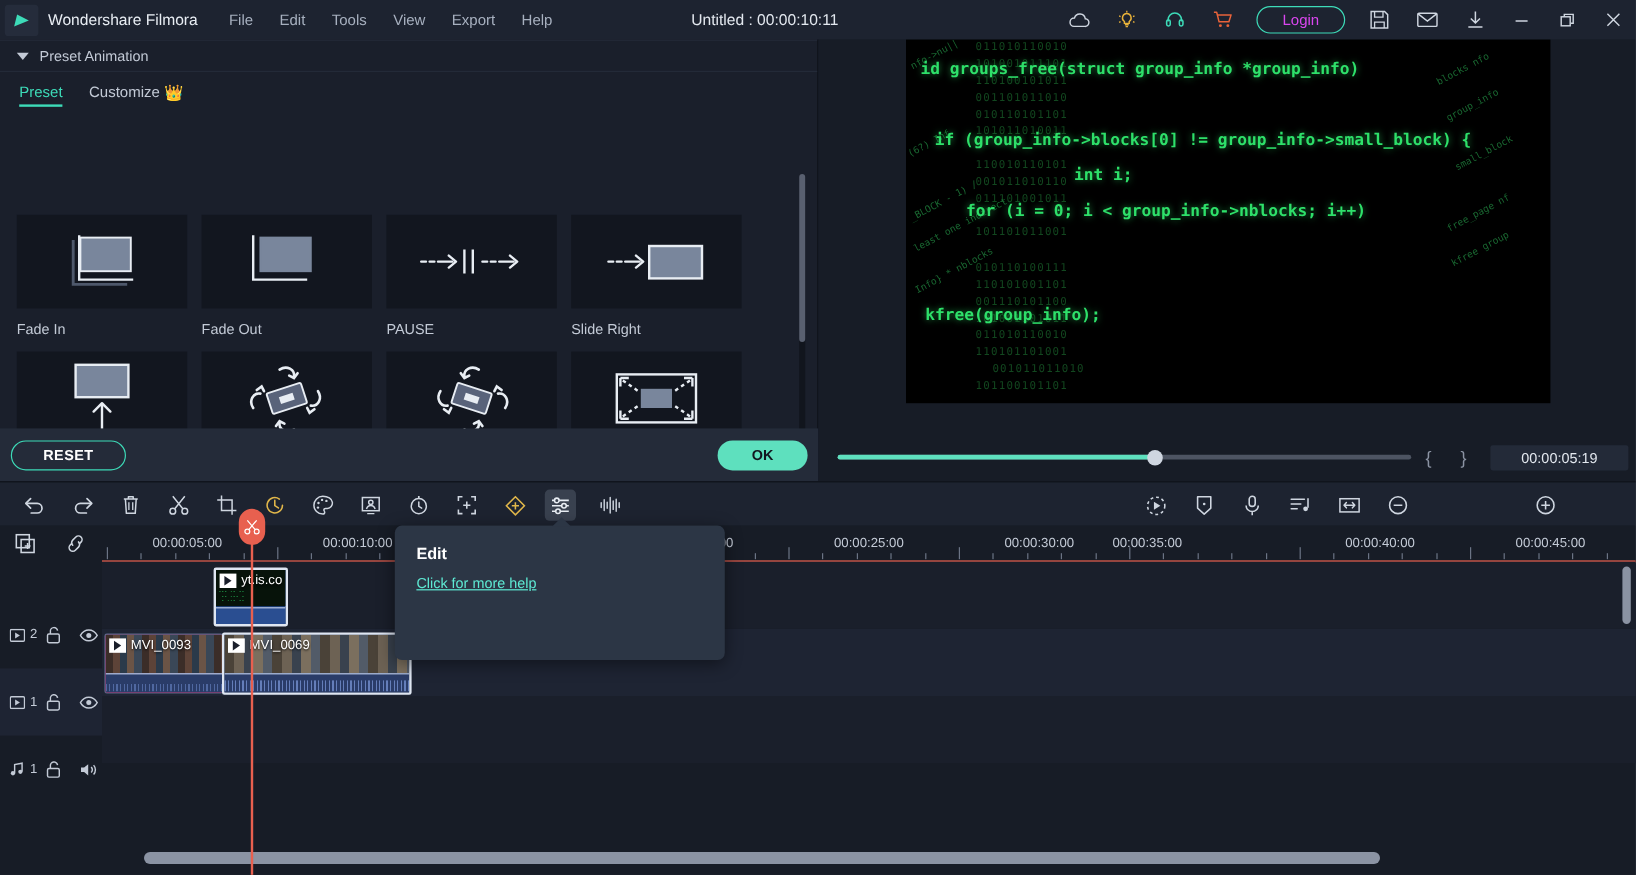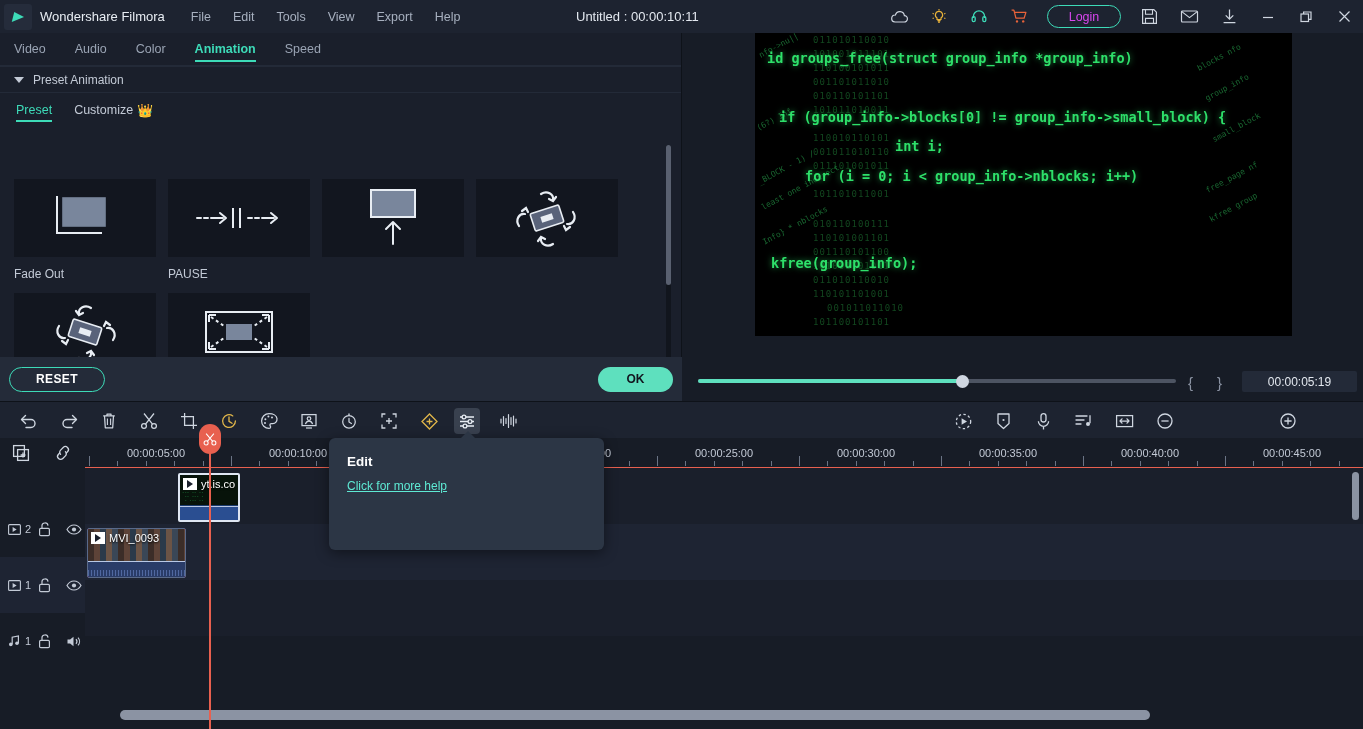--- a/index.html
+++ b/index.html
@@ -273,44 +273,47 @@
     </div>
     <div class="win-btn">
       <svg width="15" height="15" viewBox="0 0 15 15">
           <path d="M2.5 2.5l10 10M12.5 2.5l-10 10" stroke="#cfd6e0" stroke-width="1.2"></path>
         </svg>
     </div>
   </div>
 </div>
 
 <div id="leftpanel">
-  <div id="prop-tabs">
-    <div class="prop-tab">Video</div>
-    <div class="prop-tab">Audio</div>
-    <div class="prop-tab">Color</div>
-    <div class="prop-tab active">Animation</div>
-    <div class="prop-tab">Speed</div>
-  </div>
 
   <div id="section-hdr">
     <div class="caret-down"></div>
     <span>Preset Animation</span>
   </div>
 
   <div id="sub-tabs">
     <div class="sub-tab active">Preset</div>
     <div style="display:flex;align-items:center;">
       <div class="sub-tab">Customize</div>
       <span class="crown">👑</span>
     </div>
   </div>
 
   <div id="preset-scroll">
     <div id="preset-grid">
 
+      <div class="preset-cell">
+        <div class="preset-thumb">
+          <svg width="76" height="52" viewBox="0 0 76 52">
+            <path d="M14 8v37h45" fill="none" stroke="#4e586b" stroke-width="2.4"></path>
+            <path d="M19 4v37h45" fill="none" stroke="#e8edf3" stroke-width="2"></path>
+            <rect x="20" y="6" width="42" height="28" fill="#79869c" stroke="#e8edf3" stroke-width="1.6"></rect>
+          </svg>
+        </div>
+        <div class="preset-label">Fade In</div>
+      </div>
 
       <div class="preset-cell">
         <div class="preset-thumb">
           <svg width="76" height="52" viewBox="0 0 76 52">
             <path d="M10 4v37h45" fill="none" stroke="#e8edf3" stroke-width="2"></path>
             <rect x="16" y="6" width="42" height="28" fill="#79869c" stroke="#79869c" stroke-width="1.6"></rect>
           </svg>
         </div>
         <div class="preset-label">Fade Out</div>
       </div>
@@ -321,20 +324,30 @@
             <path d="M6 15h4M13 15h4M20 15h12" stroke="#e8edf3" stroke-width="2" stroke-linecap="round"></path>
             <path d="M29 10l6 5-6 5" fill="none" stroke="#e8edf3" stroke-width="2" stroke-linecap="round" stroke-linejoin="round"></path>
             <path d="M42 5v20M49 5v20" stroke="#e8edf3" stroke-width="2"></path>
             <path d="M57 15h4M64 15h4M71 15h12" stroke="#e8edf3" stroke-width="2" stroke-linecap="round"></path>
             <path d="M80 10l6 5-6 5" fill="none" stroke="#e8edf3" stroke-width="2" stroke-linecap="round" stroke-linejoin="round"></path>
           </svg>
         </div>
         <div class="preset-label">PAUSE</div>
       </div>
 
+      <div class="preset-cell">
+        <div class="preset-thumb">
+          <svg width="96" height="40" viewBox="0 0 96 40">
+            <path d="M8 20h4M15 20h4M22 20h12" stroke="#e8edf3" stroke-width="2" stroke-linecap="round"></path>
+            <path d="M31 15l6 5-6 5" fill="none" stroke="#e8edf3" stroke-width="2" stroke-linecap="round" stroke-linejoin="round"></path>
+            <rect x="42" y="7" width="44" height="27" fill="#79869c" stroke="#e8edf3" stroke-width="2"></rect>
+          </svg>
+        </div>
+        <div class="preset-label">Slide Right</div>
+      </div>
 
       <div class="preset-cell">
         <div class="preset-thumb">
           <svg width="76" height="64" viewBox="0 0 76 64">
             <rect x="16" y="4" width="44" height="27" fill="#79869c" stroke="#e8edf3" stroke-width="2"></rect>
             <path d="M38 58V36M31 43l7-7 7 7" fill="none" stroke="#e8edf3" stroke-width="2" stroke-linecap="round" stroke-linejoin="round"></path>
           </svg>
         </div>
         <div class="preset-label"></div>
       </div>
@@ -660,21 +673,21 @@
     </div>
   </div>
 
   <div id="ruler">
     <div class="ruler-label" style="left:42px;">00:00:05:00</div>
     <div class="ruler-label" style="left:184px;">00:00:10:00</div>
     <div class="ruler-label" style="left:326px;">00:00:15:00</div>
     <div class="ruler-label" style="left:468px;">00:00:20:00</div>
     <div class="ruler-label" style="left:610px;">00:00:25:00</div>
     <div class="ruler-label" style="left:752px;">00:00:30:00</div>
-    <div class="ruler-label" style="left:894px;">00:00:35:00</div>
+    <div class="ruler-label" style="left:842px;">00:00:35:00</div>
     <div class="ruler-label" style="left:1036px;">00:00:40:00</div>
     <div class="ruler-label" style="left:1178px;">00:00:45:00</div>
     <div id="ruler-ticks">
         <div class="tick" style="left: 4px; height: 10px;"></div>
         <div class="tick" style="left: 32.4px; height: 5px;"></div>
         <div class="tick" style="left: 60.8px; height: 5px;"></div>
         <div class="tick" style="left: 89.2px; height: 5px;"></div>
         <div class="tick" style="left: 117.6px; height: 5px;"></div>
         <div class="tick" style="left: 146px; height: 10px;"></div>
         <div class="tick" style="left: 174.4px; height: 5px;"></div>
@@ -814,20 +827,34 @@
         <div style="position:absolute;left:0;bottom:1px;width:100%;height:6px;background:
               repeating-linear-gradient(90deg,#6f8ccf 0 1px,transparent 1px 3px);opacity:.55;"></div>
         <div class="clip-label">
           <span class="play-chip">
               <i></i>
             </span>
           <span>MVI_0093</span>
         </div>
       </div>
 
+      <div class="clip" style="left:100px;top:3px;width:158px;height:52px;background:#30405e;border:2px solid #dfe6f2;">
+        <div style="position:absolute;inset:0 0 16px 0;background:
+              repeating-linear-gradient(90deg,#4a4238 0 8px,#6d6254 8px 16px,#39424e 16px 24px,#7b6f5e 24px 32px,#525b68 32px 40px);"></div>
+        <div style="position:absolute;left:0;bottom:0;width:100%;height:16px;background:#2a3c68;"></div>
+        <div style="position:absolute;left:0;bottom:15px;width:100%;height:1px;background:#b9c8e5;"></div>
+        <div style="position:absolute;left:0;bottom:1px;width:100%;height:9px;background:
+              repeating-linear-gradient(90deg,#7e9bdd 0 1px,transparent 1px 3px);opacity:.7;"></div>
+        <div class="clip-label">
+          <span class="play-chip">
+              <i></i>
+            </span>
+          <span>MVI_0069</span>
+        </div>
+      </div>
     </div>
 
     <div class="trk-row a1"></div>
   </div>
 
   <div id="playhead">
     <div id="playhead-marker">
       <svg width="14" height="14" viewBox="0 0 18 18">
           <circle cx="4" cy="14" r="2.6" fill="none" stroke="#fff" stroke-width="1.3"></circle>
           <circle cx="14" cy="14" r="2.6" fill="none" stroke="#fff" stroke-width="1.3"></circle>

